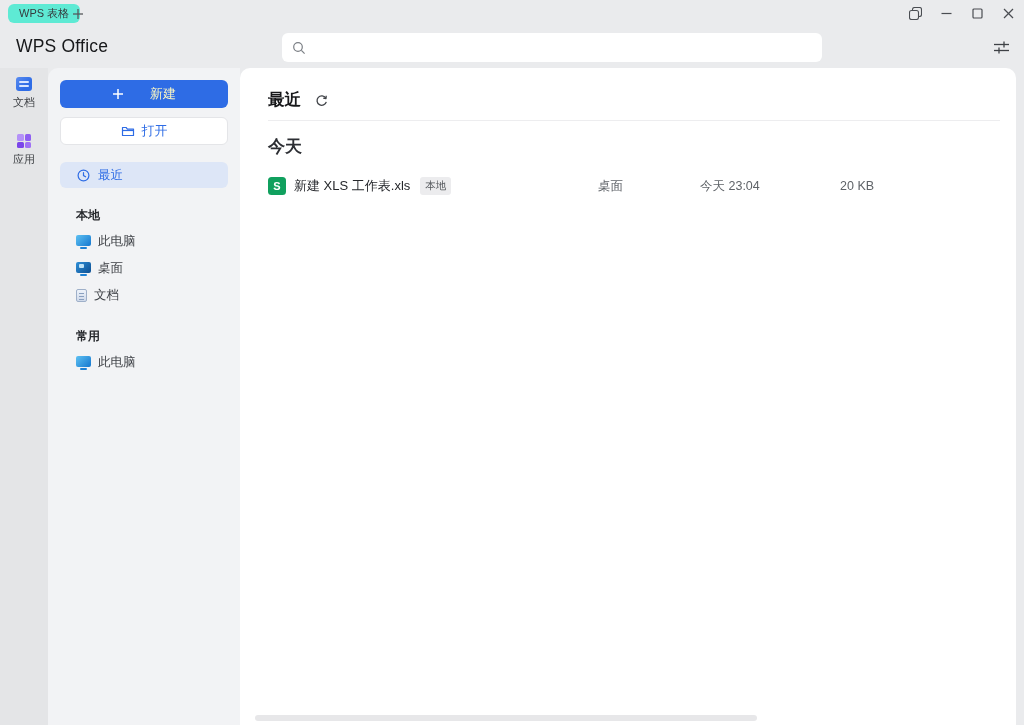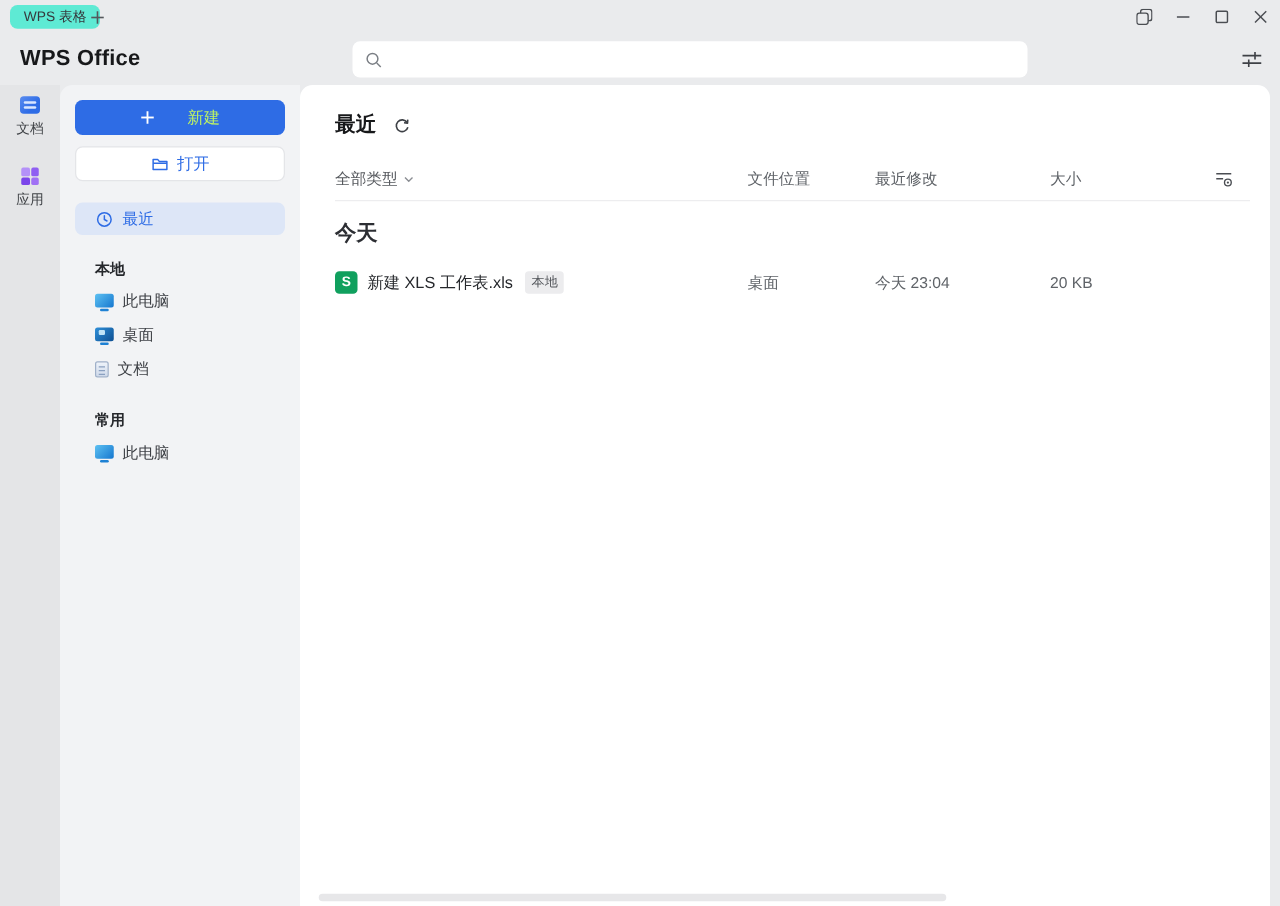--- a/index.html
+++ b/index.html
@@ -10,21 +10,21 @@
   
   .tabbar { position:absolute; top:0; left:0; right:0; height:27px; }
   .tab-pill { position:absolute; left:8px; top:4px; height:19px; background:#5eead4; border-radius:6px;
               display:flex; align-items:center; padding:0 11px; font-size:11px; color:#36393d; }
   .tab-add { position:absolute; left:69px; top:5px; width:18px; height:18px; display:flex; align-items:center; justify-content:center; cursor:pointer; }
   .win-controls { position:absolute; right:0; top:0; height:27px; display:flex; align-items:center; }
   .win-btn { width:31px; height:26px; display:flex; align-items:center; justify-content:center; }
 
   
   .header { position:absolute; top:27px; left:0; right:0; height:41px; }
-  .app-title { position:absolute; left:16px; top:9px; font-size:17.5px; font-weight:700; color:#17181a; letter-spacing:.2px; }
+  .app-title { position:absolute; left:16px; top:9px; font-size:17.5px; font-weight:400; color:#17181a; letter-spacing:.2px; }
   .search-box { position:absolute; left:282px; top:6px; width:540px; height:29px; background:#ffffff; border-radius:6px;
                 display:flex; align-items:center; padding:0 10px; }
   .search-box input { border:none; outline:none; background:transparent; font-size:12.5px; color:#3c3f44; margin-left:7px; width:100%; font-family:inherit; }
   .search-box input::placeholder { color:#a3a6ab; }
   .global-settings { position:absolute; right:9px; top:6px; width:28px; height:28px; display:flex; align-items:center; justify-content:center; }
 
   
   .rail { position:absolute; left:0; top:68px; width:48px; bottom:0; background:#e4e5e7; }
   .rail-item { width:48px; margin-top:9px; display:flex; flex-direction:column; align-items:center; cursor:pointer; }
   .rail-item + .rail-item { margin-top:24px; }
@@ -34,21 +34,21 @@
   .ic-rail-apps { position:relative; width:14px; height:14px; }
   .ic-rail-apps span { position:absolute; width:6.5px; height:6.5px; border-radius:1.5px; }
   .ic-rail-apps .a { left:0; top:0; background:#b491f8; }
   .ic-rail-apps .b { right:0; top:0; background:#8f5ff2; }
   .ic-rail-apps .c { left:0; bottom:0; background:#7b45ea; }
   .ic-rail-apps .d { right:0; bottom:0; background:#a071f5; }
 
   
   .sidebar { position:absolute; left:48px; top:68px; width:192px; bottom:0; background:#f2f3f5; border-top-left-radius:10px; padding-top:12px; }
   .btn { width:168px; height:28px; margin:0 auto; border-radius:6px; display:flex; align-items:center; justify-content:center; gap:7px; font-size:13px; cursor:pointer; }
-  .btn-new { background:#2e6ce5; color:#bef264;gap:26px; }
+  .btn-new { background:#2e6ce5; color:#fef9c3;gap:26px; }
   .btn-open { background:#ffffff; color:#2e6ce5; border:1px solid #e4e5e8; margin-top:9px; }
   .nav-recent { width:168px; height:26px; margin:17px auto 0; border-radius:6px; background:#dde6f7; color:#2e6ce5;
                 display:flex; align-items:center; gap:8px; padding-left:17px; font-size:12.5px; cursor:pointer; }
   .side-section { margin:19px 0 0 28px; font-size:12px; font-weight:700; color:#26282c; }
   .side-item { display:flex; align-items:center; gap:7px; margin:0 0 0 28px; height:27px; font-size:12.5px; color:#3c3f44; cursor:pointer; }
   .side-item:first-of-type { margin-top:0; }
   .side-list { margin-top:4px; }
 
   .ic-computer { position:relative; width:15px; height:11px; border-radius:2px; background:linear-gradient(135deg,#5ec1f2,#1577cf); margin-bottom:3px; }
   .ic-computer::after { content:""; position:absolute; left:4px; bottom:-3px; width:7px; height:2px; background:#1e81d4; border-radius:1px; }
@@ -213,41 +213,20 @@
     <div class="main-title-row">
       <span class="main-title">最近</span>
       <span class="refresh-btn">
         <svg width="13" height="13" viewBox="0 0 13 13">
           <path d="M10.7 3.0 A4.7 4.7 0 1 0 11.3 6.8" fill="none" stroke="#3e4146" stroke-width="1.3"></path>
           <path d="M11.2 0.7 L11.0 3.5 L8.2 3.2" fill="none" stroke="#3e4146" stroke-width="1.3" stroke-linejoin="round"></path>
         </svg>
       </span>
     </div>
 
-    <div class="filter-row">
-      <div class="col-name">
-        <span class="filter-label">
-          <span>全部类型</span>
-          <svg width="8" height="5" viewBox="0 0 8 5">
-            <polyline points="1,1 4,4 7,1" fill="none" stroke="#8a8d92" stroke-width="1.1"></polyline>
-          </svg>
-        </span>
-      </div>
-      <div class="col-loc col-header">文件位置</div>
-      <div class="col-mod col-header">最近修改</div>
-      <div class="col-size col-header">大小</div>
-      <div class="col-gear">
-        <svg width="14" height="14" viewBox="0 0 14 14">
-          <line x1="1" y1="3" x2="13" y2="3" stroke="#4a4d52" stroke-width="1.2"></line>
-          <line x1="1" y1="7" x2="6.5" y2="7" stroke="#4a4d52" stroke-width="1.2"></line>
-          <circle cx="10.3" cy="10" r="2.7" fill="none" stroke="#4a4d52" stroke-width="1.1"></circle>
-          <circle cx="10.3" cy="10" r="0.9" fill="#4a4d52"></circle>
-        </svg>
-      </div>
-    </div>
 
     <div class="divider"></div>
 
     <div class="group-label">今天</div>
 
     <div class="file-row">
       <div class="file-main">
         <span class="file-icon">S</span>
         <span class="file-name">新建 XLS 工作表.xls</span>
         <span class="file-badge">本地</span>

